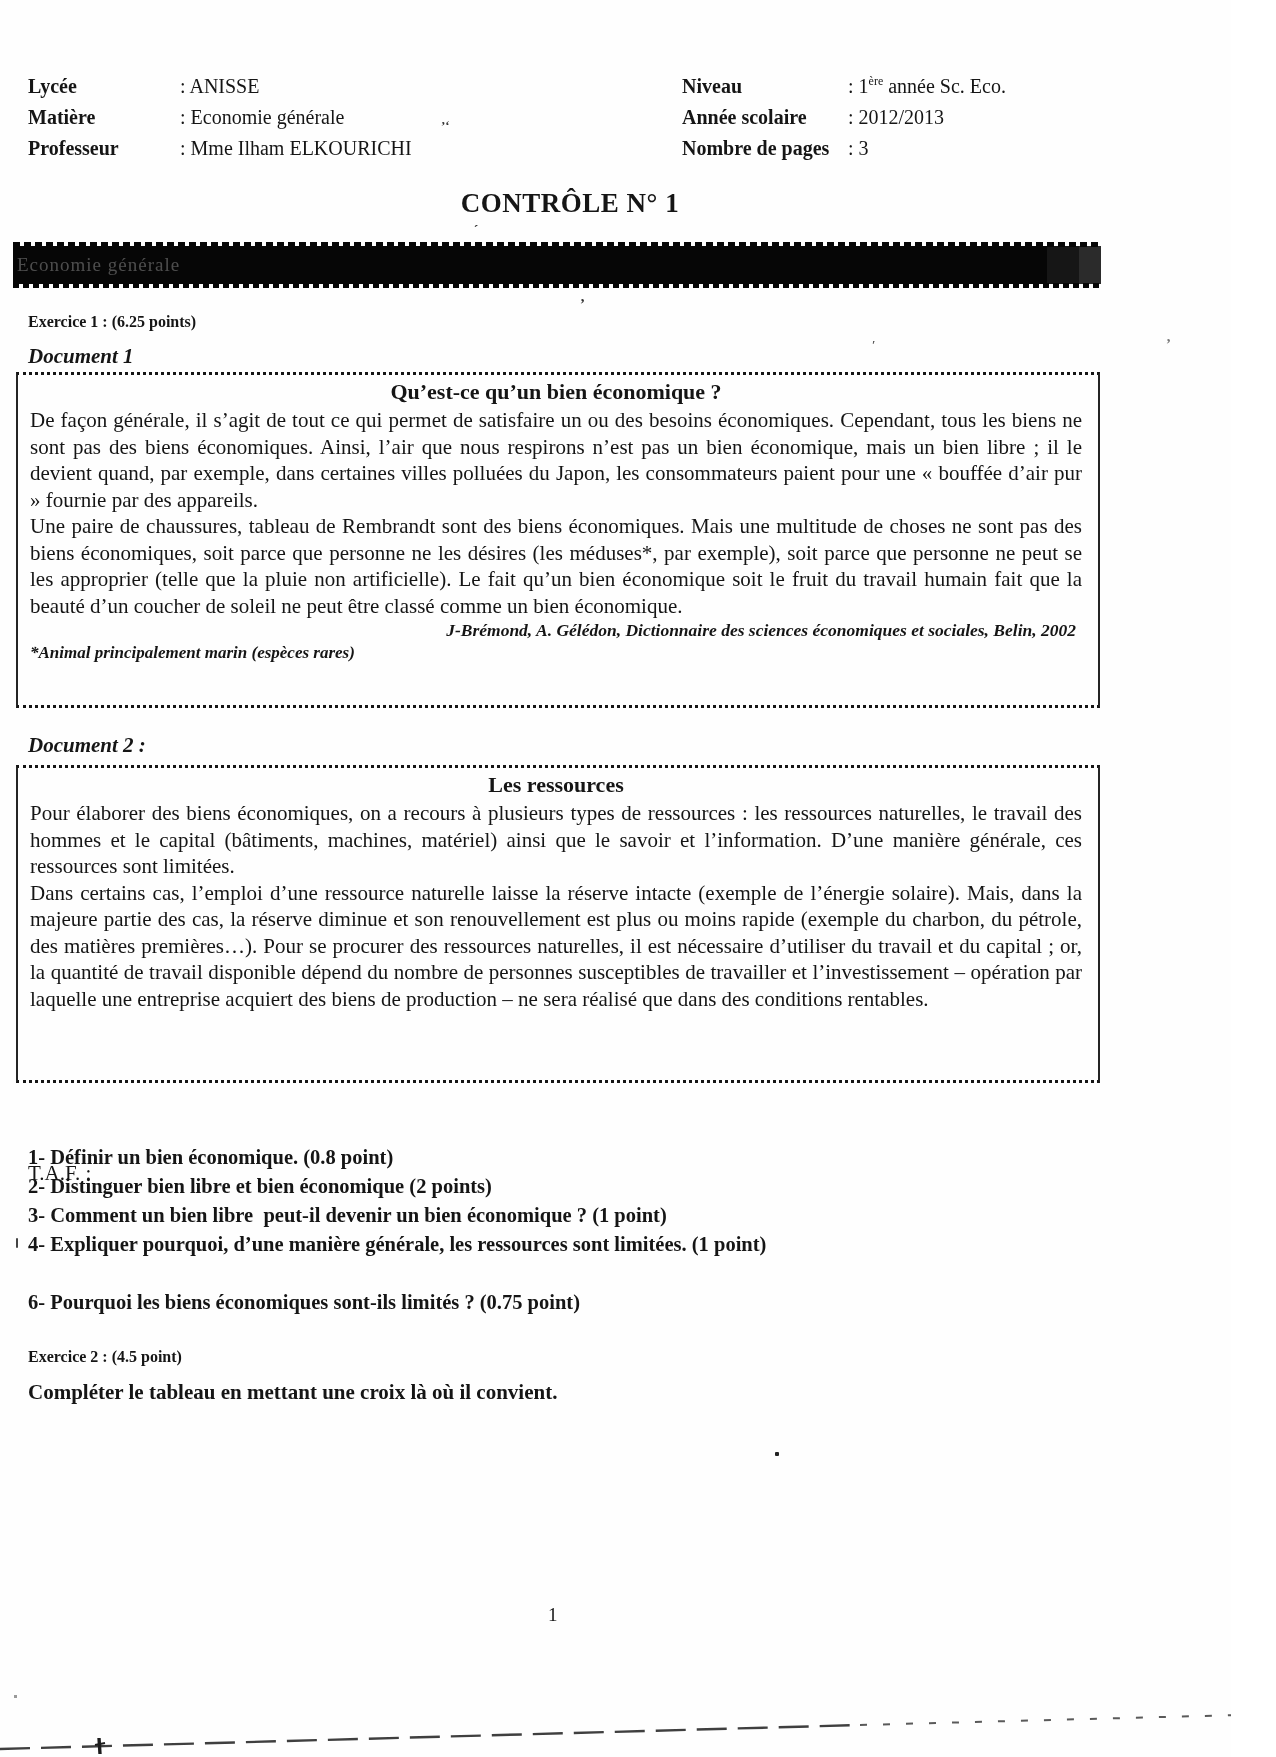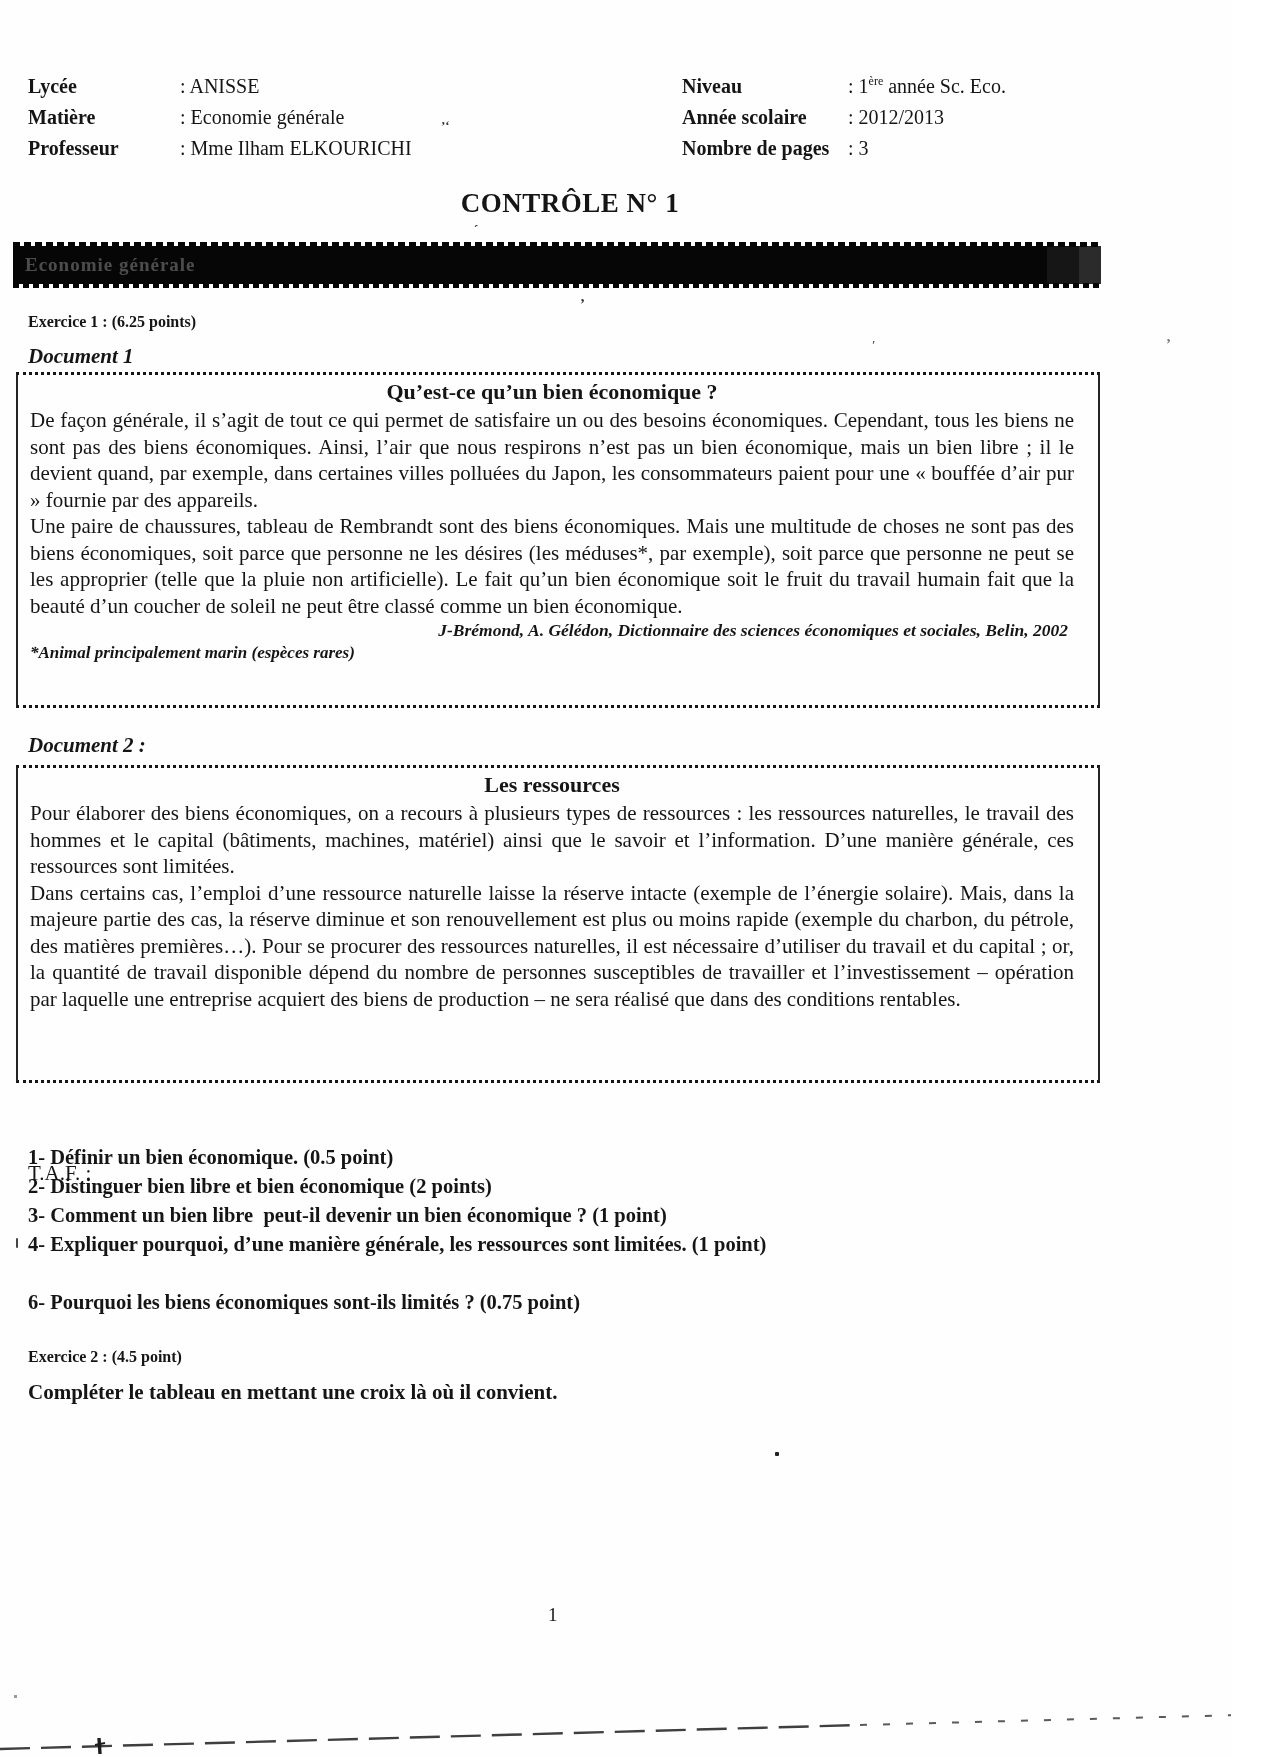--- a/index.html
+++ b/index.html
@@ -37,37 +37,37 @@
   }
   .banner::before{
     content:"";position:absolute;left:0;right:0;top:-4px;height:5px;
     background:repeating-linear-gradient(90deg,#060606 0 7px,transparent 7px 11px);
   }
   .banner::after{
     content:"";position:absolute;left:0;right:0;bottom:-4px;height:5px;
     background:repeating-linear-gradient(90deg,#060606 0 6px,transparent 6px 10px);
   }
   .banner-text{
-    padding-left:12px;font-size:19px;font-weight:700;
+    padding-left:4px;font-size:19px;font-weight:400;
     color:rgba(215,215,215,0.34);letter-spacing:1px;
   }
 
   
   .ex-heading{position:absolute;left:28px;font-size:16px;font-weight:700;white-space:nowrap;}
   .doc-label{position:absolute;left:28px;font-size:21px;font-weight:700;font-style:italic;white-space:nowrap;}
 
   
   .docbox{
     position:absolute;left:16px;width:1084px;
     border-top:3px dotted #151515;
     border-bottom:3px dotted #151515;
     border-left:2px solid #242424;
     border-right:2px solid #242424;
     box-sizing:border-box;
-    padding:3px 24px 4px 12px;
+    padding:3px 16px 4px 12px;
     background:#fefefe;
   }
   .docbox h3{
     margin:0 0 1px 0;text-align:center;
     font-size:22px;font-weight:700;line-height:28px;
   }
   .docbox p{
     margin:0;text-align:justify;
     font-size:21px;line-height:26.5px;font-weight:400;
   }
@@ -148,21 +148,21 @@
 
   <div class="doc-label" style="top:733px;">Document 2 :</div>
 
   <section class="docbox" style="top:765px;height:318px;">
     <h3>Les ressources</h3>
     <p>Pour élaborer des biens économiques, on a recours à plusieurs types de ressources : les ressources naturelles, le travail des hommes et le capital (bâtiments, machines, matériel) ainsi que le savoir et l’information. D’une manière générale, ces ressources sont limitées.</p>
     <p>Dans certains cas, l’emploi d’une ressource naturelle laisse la réserve intacte (exemple de l’énergie solaire). Mais, dans la majeure partie des cas, la réserve diminue et son renouvellement est plus ou moins rapide (exemple du charbon, du pétrole, des matières premières…). Pour se procurer des ressources naturelles, il est nécessaire d’utiliser du travail et du capital ; or, la quantité de travail disponible dépend du nombre de personnes susceptibles de travailler et l’investissement – opération par laquelle une entreprise acquiert des biens de production – ne sera réalisé que dans des conditions rentables.</p>
   </section>
 
   <div class="taf-heading">T.A.F. :</div>
-  <div class="taf-item" style="top:1146px;">1- Définir un bien économique. (0.5 point)</div>
+  <div class="taf-item" style="top:1146px;">1- Définir un bien économique. (0.8 point)</div>
   <div class="taf-item" style="top:1175px;">2- Distinguer bien libre et bien économique (2 points)</div>
   <div class="taf-item" style="top:1204px;">3- Comment un bien libre  peut-il devenir un bien économique ? (1 point)</div>
   <div class="taf-item" style="top:1233px;">4- Expliquer pourquoi, d’une manière générale, les ressources sont limitées. (1 point)</div>
   <div class="taf-item" style="top:1291px;">6- Pourquoi les biens économiques sont-ils limités ? (0.75 point)</div>
 
   <div class="ex-heading" style="top:1348px;">Exercice 2 : (4.5 point)</div>
   <div class="ex2-instruction" style="top:1380px;">Compléter le tableau en mettant une croix là où il convient.</div>
 
   <div class="page-number">1</div>
 

